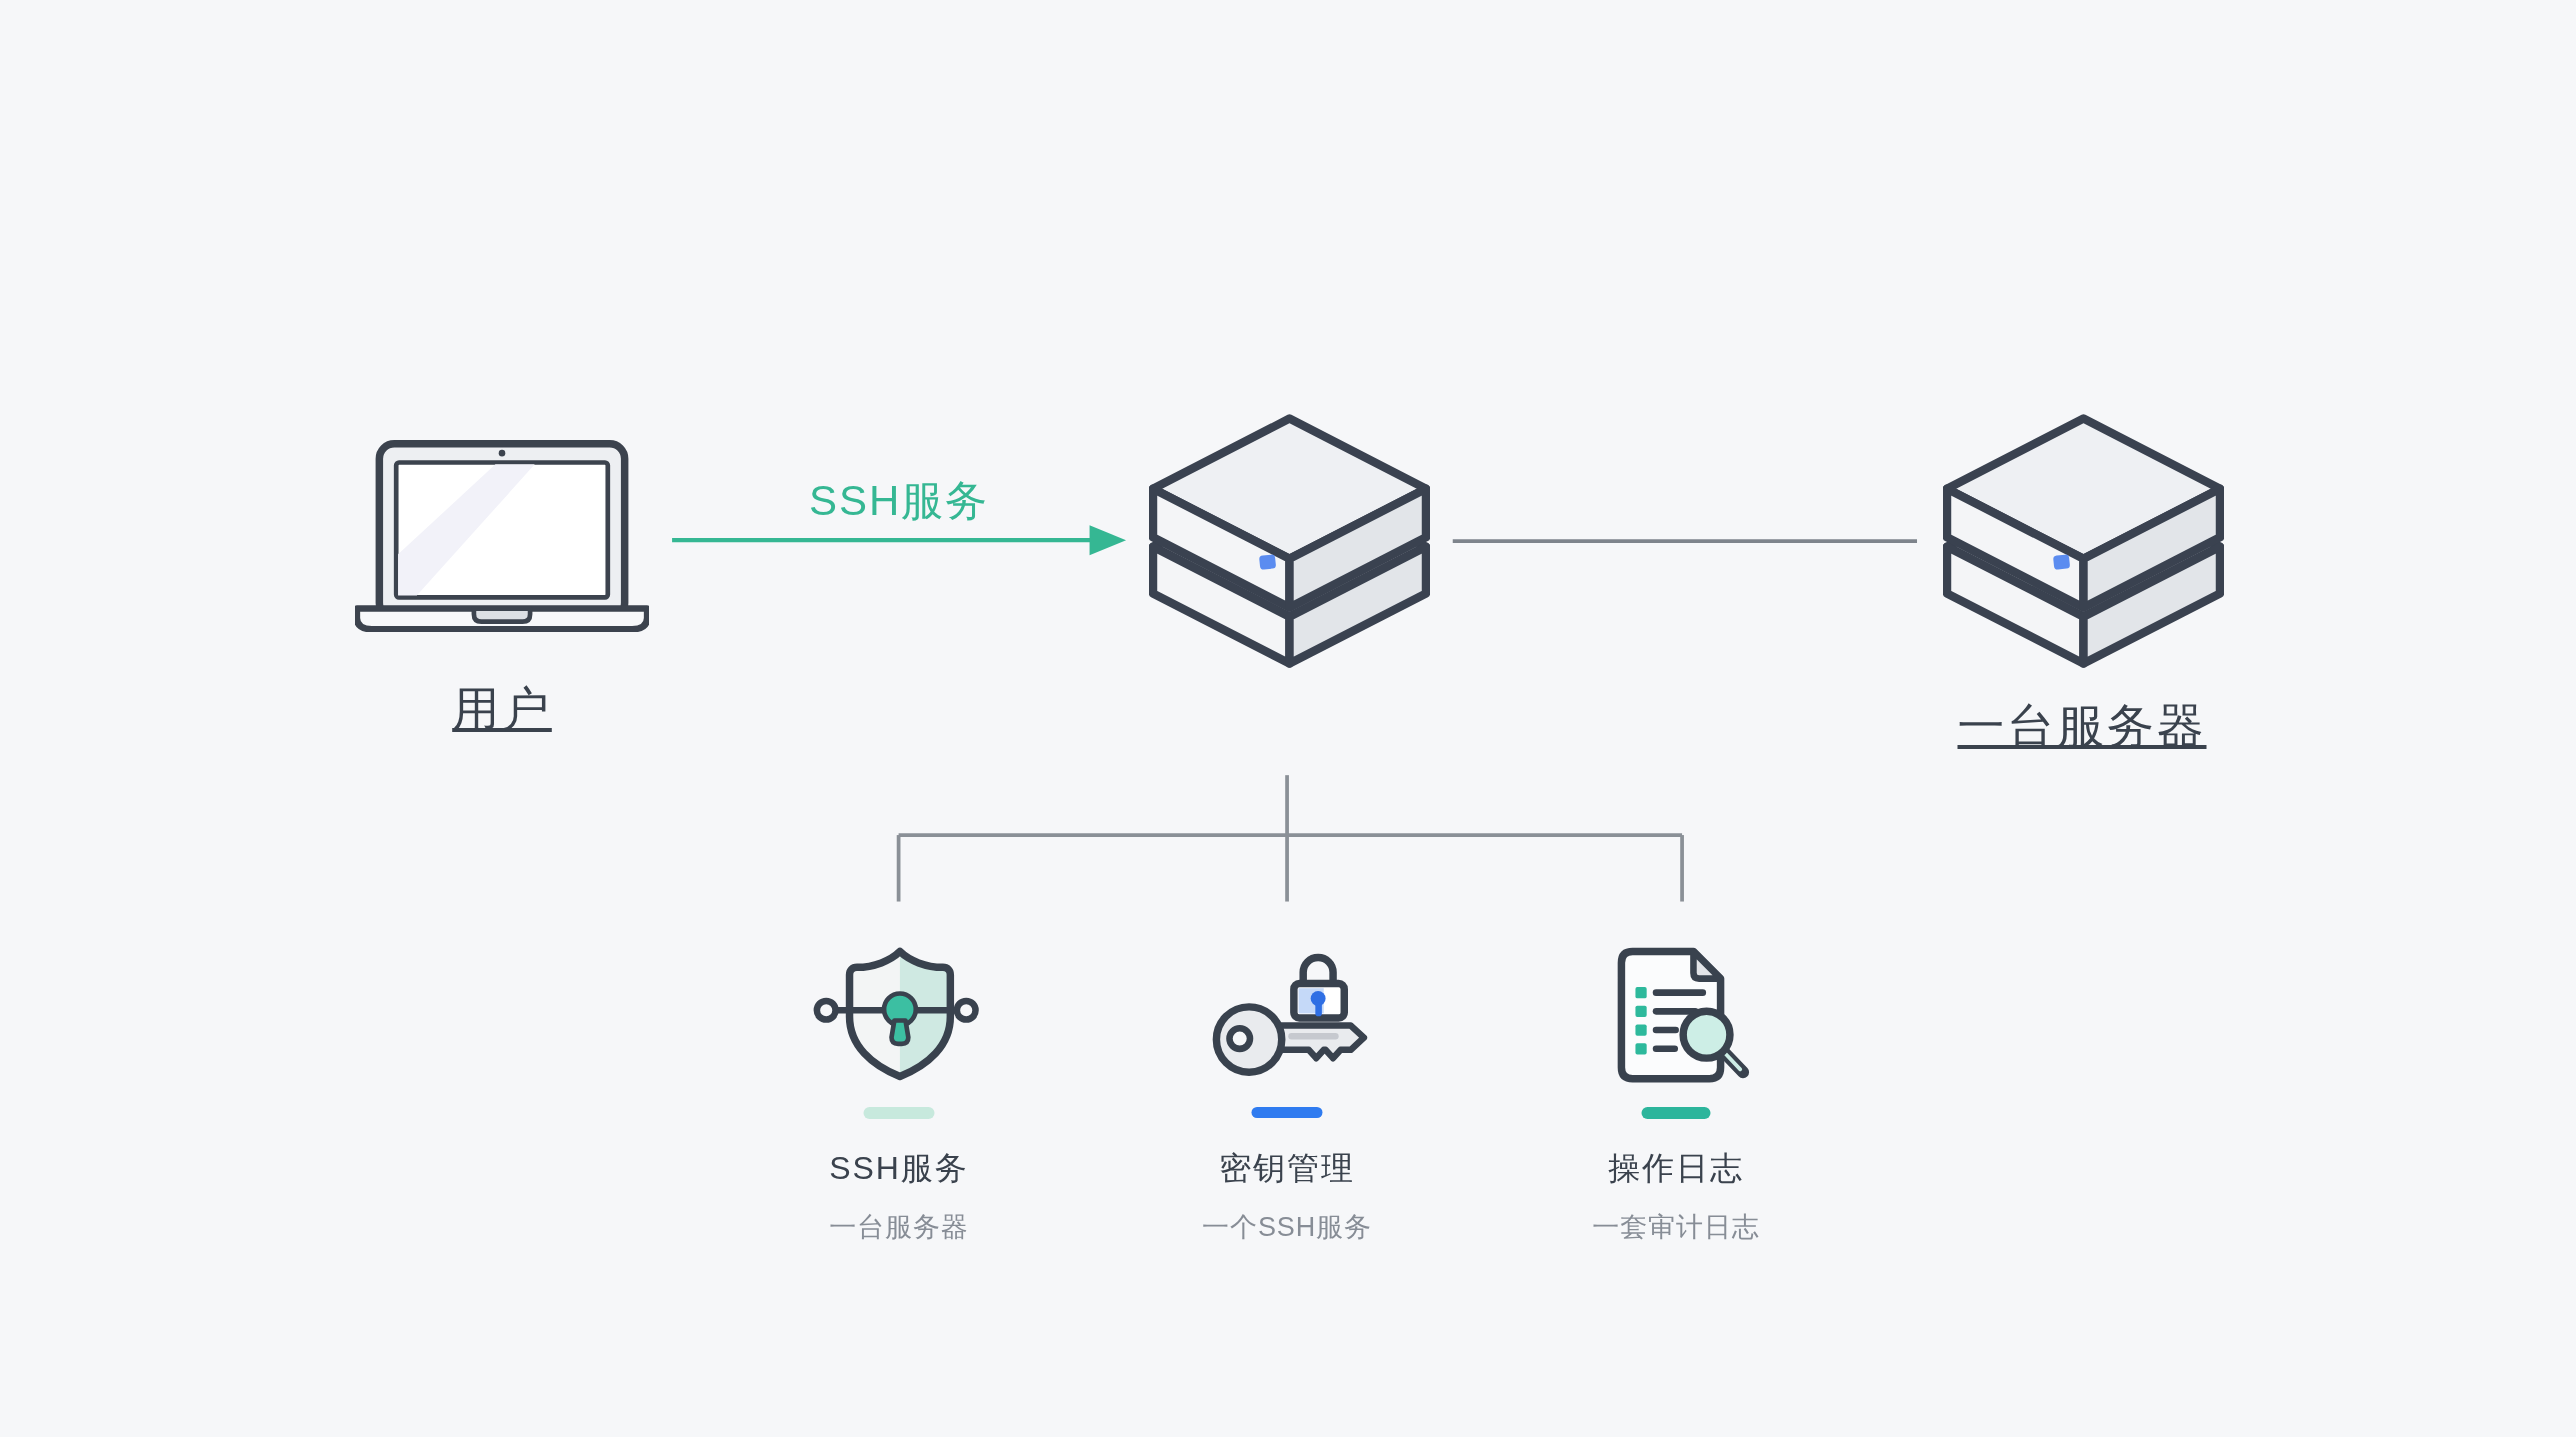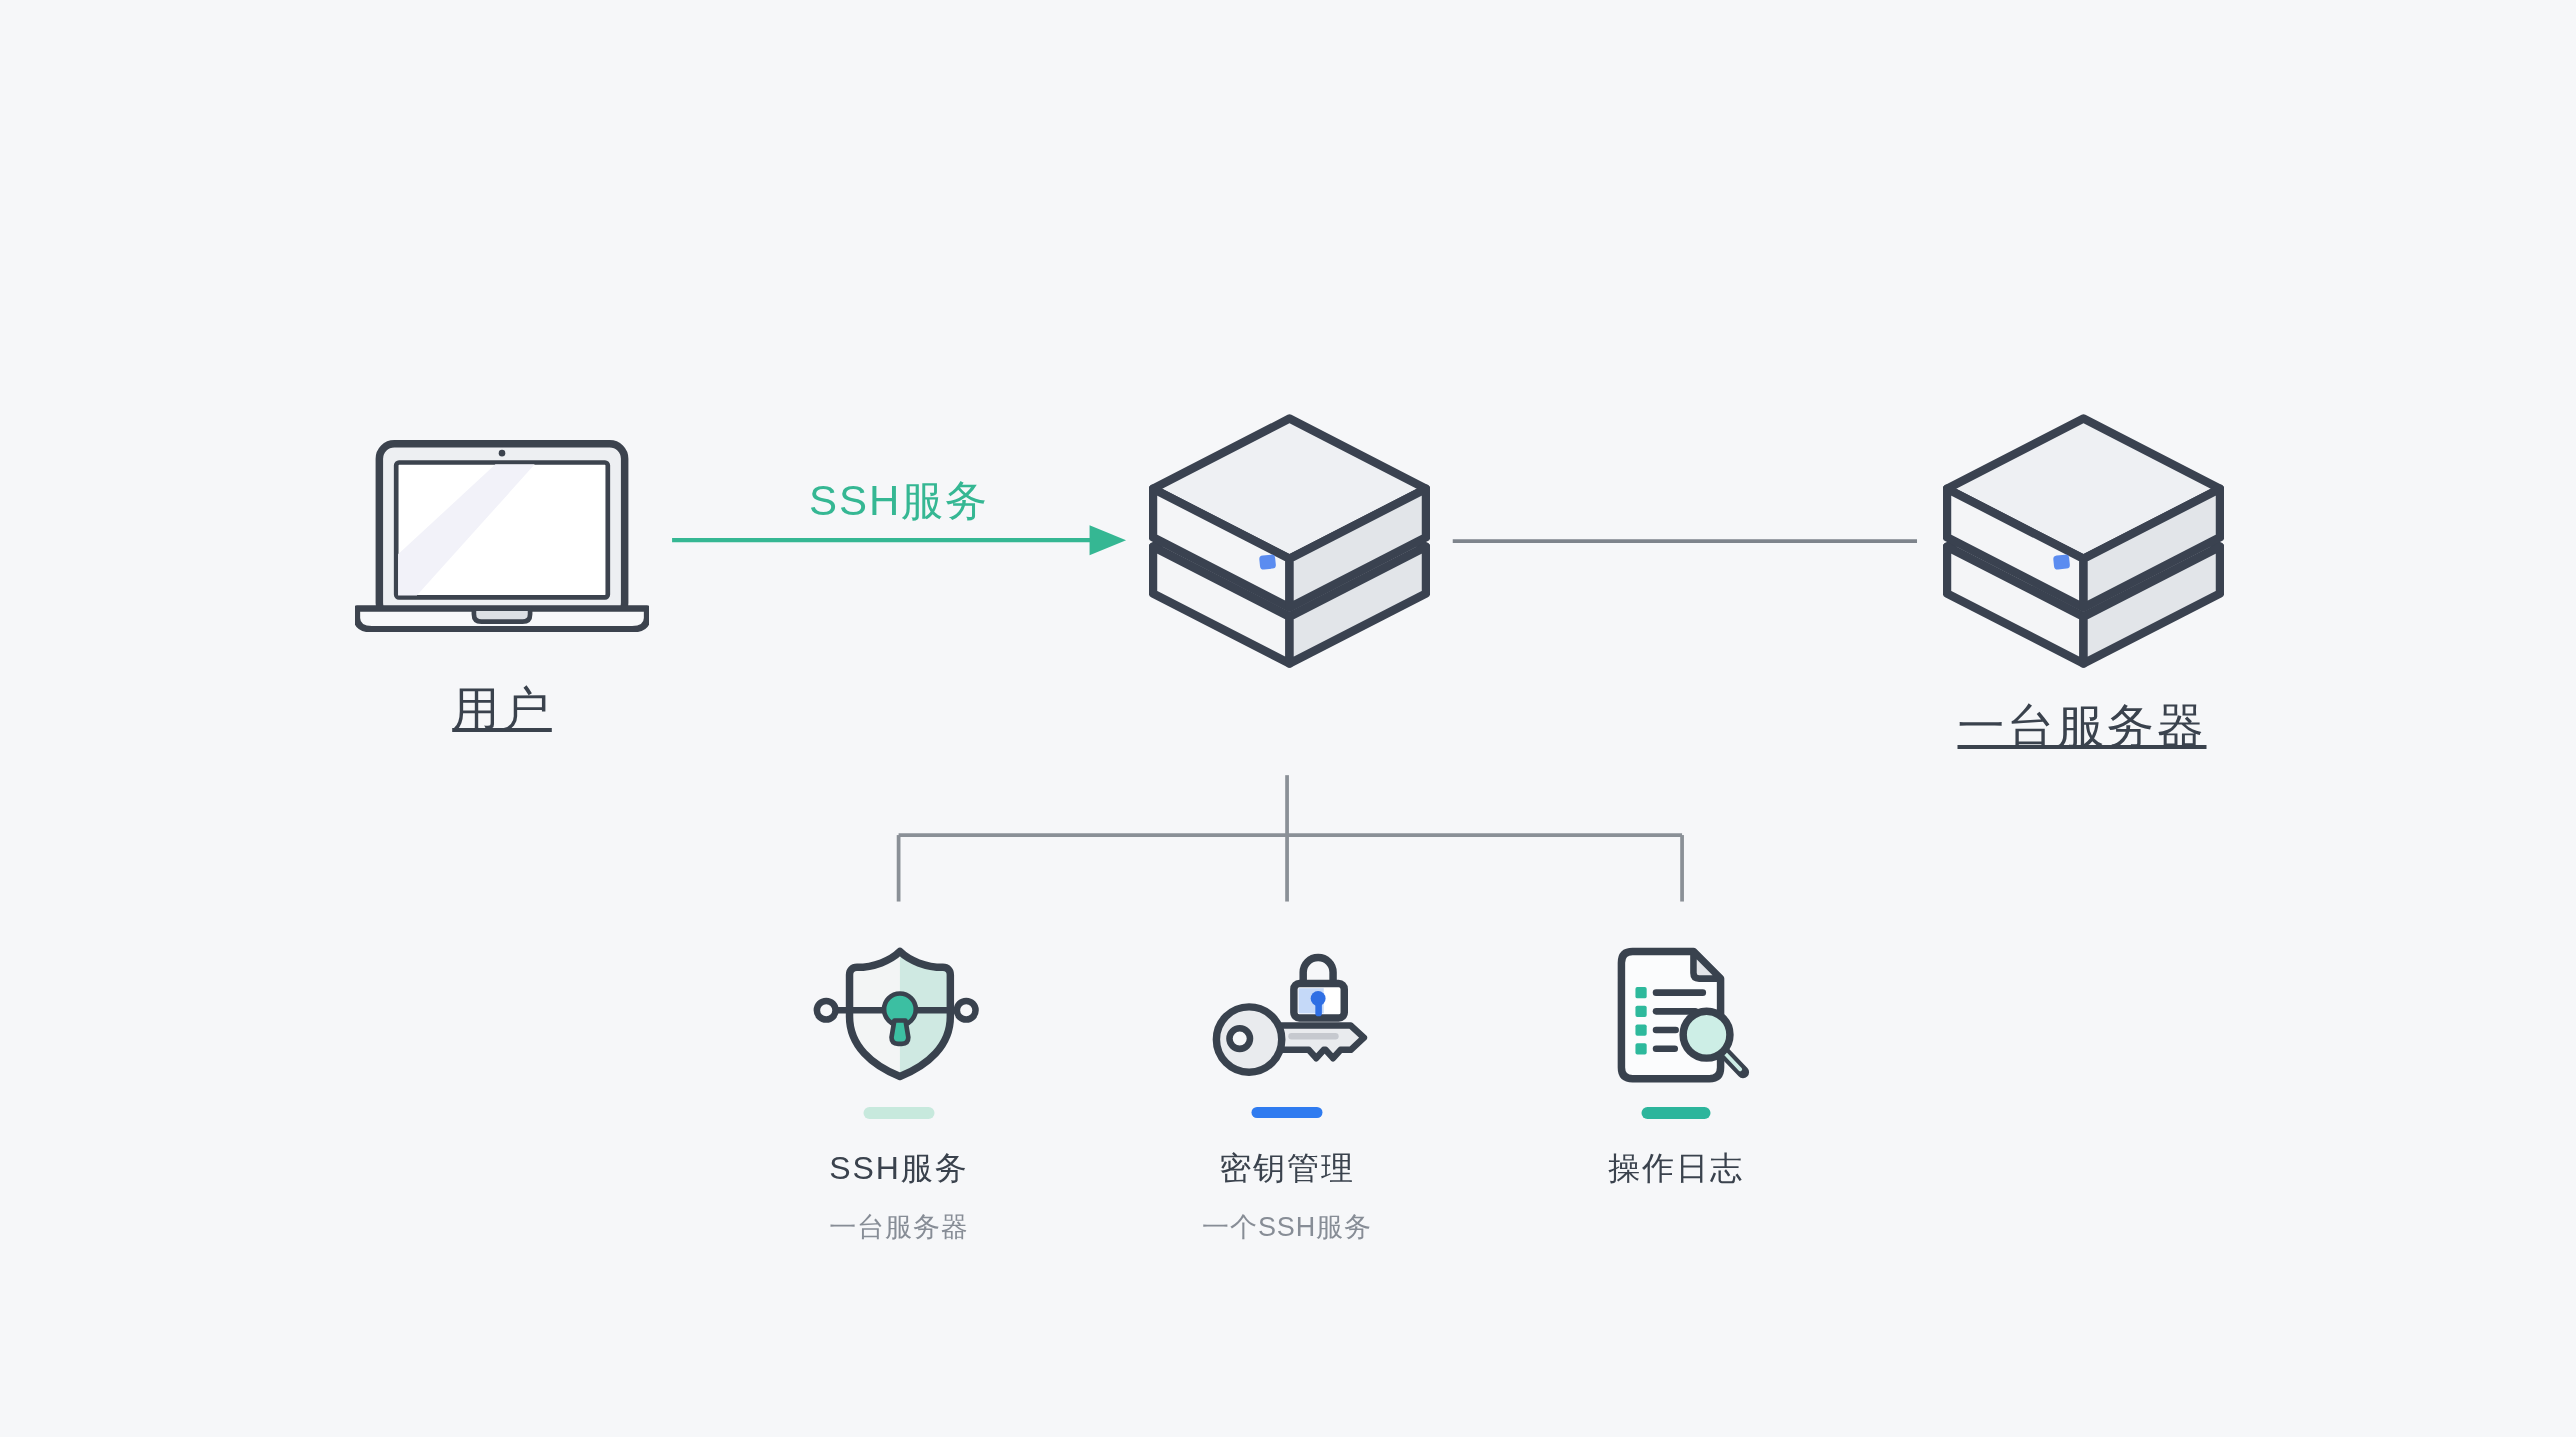--- a/index.html
+++ b/index.html
@@ -186,15 +186,16 @@
       <line x1="46" y1="72" x2="88" y2="72"></line>
       <line x1="46" y1="92" x2="67" y2="92"></line>
       <line x1="46" y1="112" x2="66" y2="112"></line>
     </g>
     <line x1="118" y1="115" x2="139" y2="137" stroke="#39424e" stroke-width="13" stroke-linecap="round"></line>
     <line x1="120" y1="117" x2="136" y2="134" stroke="#cdeee6" stroke-width="4" stroke-linecap="round"></line>
     <circle cx="100" cy="97" r="25" fill="#cdeee6" stroke="#39424e" stroke-width="8"></circle>
   </svg>
   <div class="underline" style="left: 1676px; top: 1107px; width: 69px; background-color: rgb(44, 181, 156);"></div>
   <div class="label feat-title" style="left:1676px;top:1147px">操作日志</div>
+  <div class="label feat-sub" style="left:1676px;top:1209px">一套审计日志</div>
 
 </div>
 
 
 </body></html>

